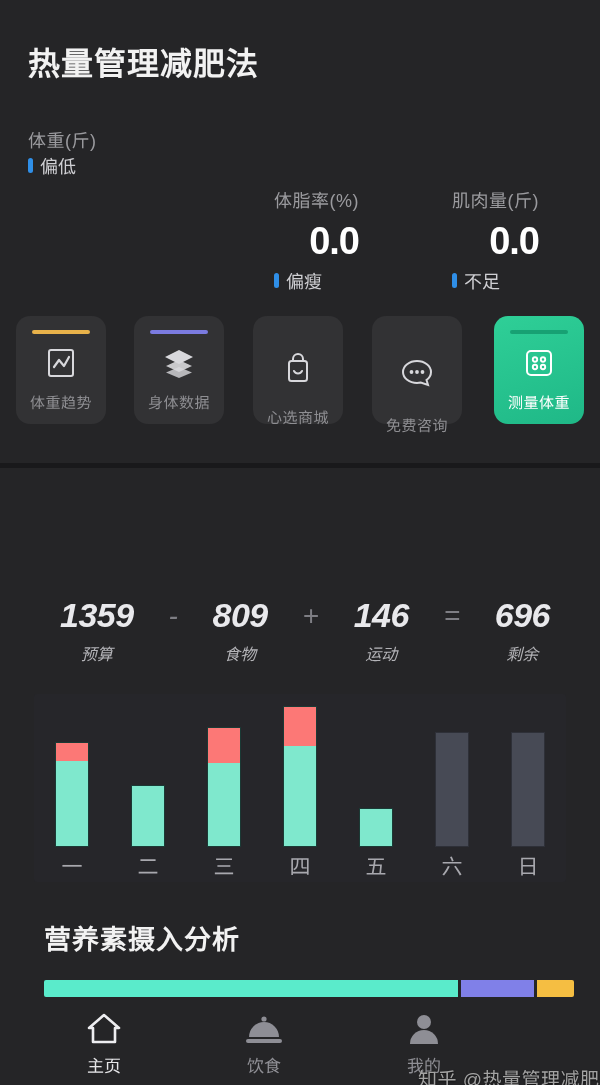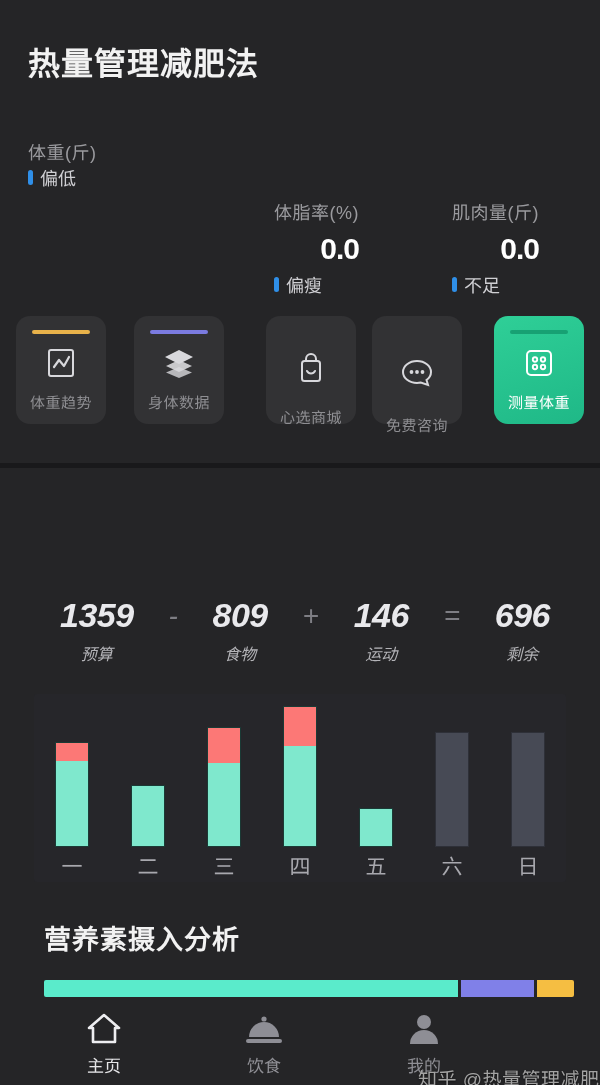--- a/index.html
+++ b/index.html
@@ -22,34 +22,34 @@
     background:#252527;
   }
   .app-title {
     position:absolute; left:28px; top:38px;
     font-size:32px; font-weight:700; color:#f2f2f2;
     letter-spacing:1px;
   }
 
   
   .metrics { position:absolute; left:0; top:126px; width:600px; height:165px; }
-  .metric { position:absolute;margin-top:12px; }
+  .metric { position:absolute; }
   .metric-label { font-size:18px; color:#9a9a9e; letter-spacing:.5px; white-space:nowrap; }
   .metric-value { font-weight:700; color:#ffffff; line-height:1; letter-spacing:-1px; }
   .metric-status { display:flex; align-items:center; gap:7px; white-space:nowrap; }
   .status-dot {
     width:5px; height:15px; border-radius:3px;
     background:#2f8fe8; display:inline-block; flex:0 0 auto;
   }
   .status-text { font-size:18px; color:#cfcfd3; }
 
   .metric.primary { left:28px; top:0; }
   .metric.primary .metric-value { font-size:62px; margin-top:6px; margin-bottom:8px; margin-left:-3px; }
   .metric.secondary { text-align:left; }
-  .metric.secondary .metric-value { font-size:30px; margin-top:10px; margin-bottom:7px; }
+  .metric.secondary .metric-value { font-size:38px; margin-top:10px; margin-bottom:7px; }
   .metric.m2 { left:274px; top:60px; }
   .metric.m3 { left:452px; top:60px; }
   .metric.m2 .metric-value, .metric.m3 .metric-value { text-align:right; }
   .metric.m2 .metric-status, .metric.m3 .metric-status { justify-content:flex-start; }
   .m2-inner, .m3-inner { display:inline-block; }
   .m2-inner .metric-value { text-align:center; }
   .m3-inner .metric-value { text-align:center; }
 
   
   .tiles { position:absolute; left:0; top:316px; width:600px; height:110px; }
@@ -223,21 +223,21 @@
         <div class="tile-icon">
           <svg width="34" height="32" viewBox="0 0 34 32">
             <polygon points="17,3 31,10 17,17 3,10" fill="#d8d8dc"></polygon>
             <polygon points="17,13 30,19 17,25 4,19" fill="#d8d8dc" opacity=".9"></polygon>
             <polygon points="17,20 30,25.5 17,31 4,25.5" fill="#d8d8dc" opacity=".8"></polygon>
           </svg>
         </div>
         <div class="tile-label">身体数据</div>
       </div>
 
-      <div class="tile" style="left:266px;gap:22px;">
+      <div class="tile" style="left:253px;gap:22px;">
         <div class="tile-accent" style="background: rgb(224, 104, 104);"></div>
         <div class="tile-icon">
           <svg width="28" height="32" viewBox="0 0 28 32">
             <path d="M9 9V7a5 5 0 0 1 10 0v2" fill="none" stroke="#d8d8dc" stroke-width="2" stroke-linecap="round"></path>
             <rect x="5" y="9" width="18" height="20" rx="2.5" fill="none" stroke="#d8d8dc" stroke-width="2"></rect>
             <path d="M10 19a4.5 4.5 0 0 0 8 0" fill="none" stroke="#d8d8dc" stroke-width="2" stroke-linecap="round"></path>
           </svg>
         </div>
         <div class="tile-label">心选商城</div>
       </div>

